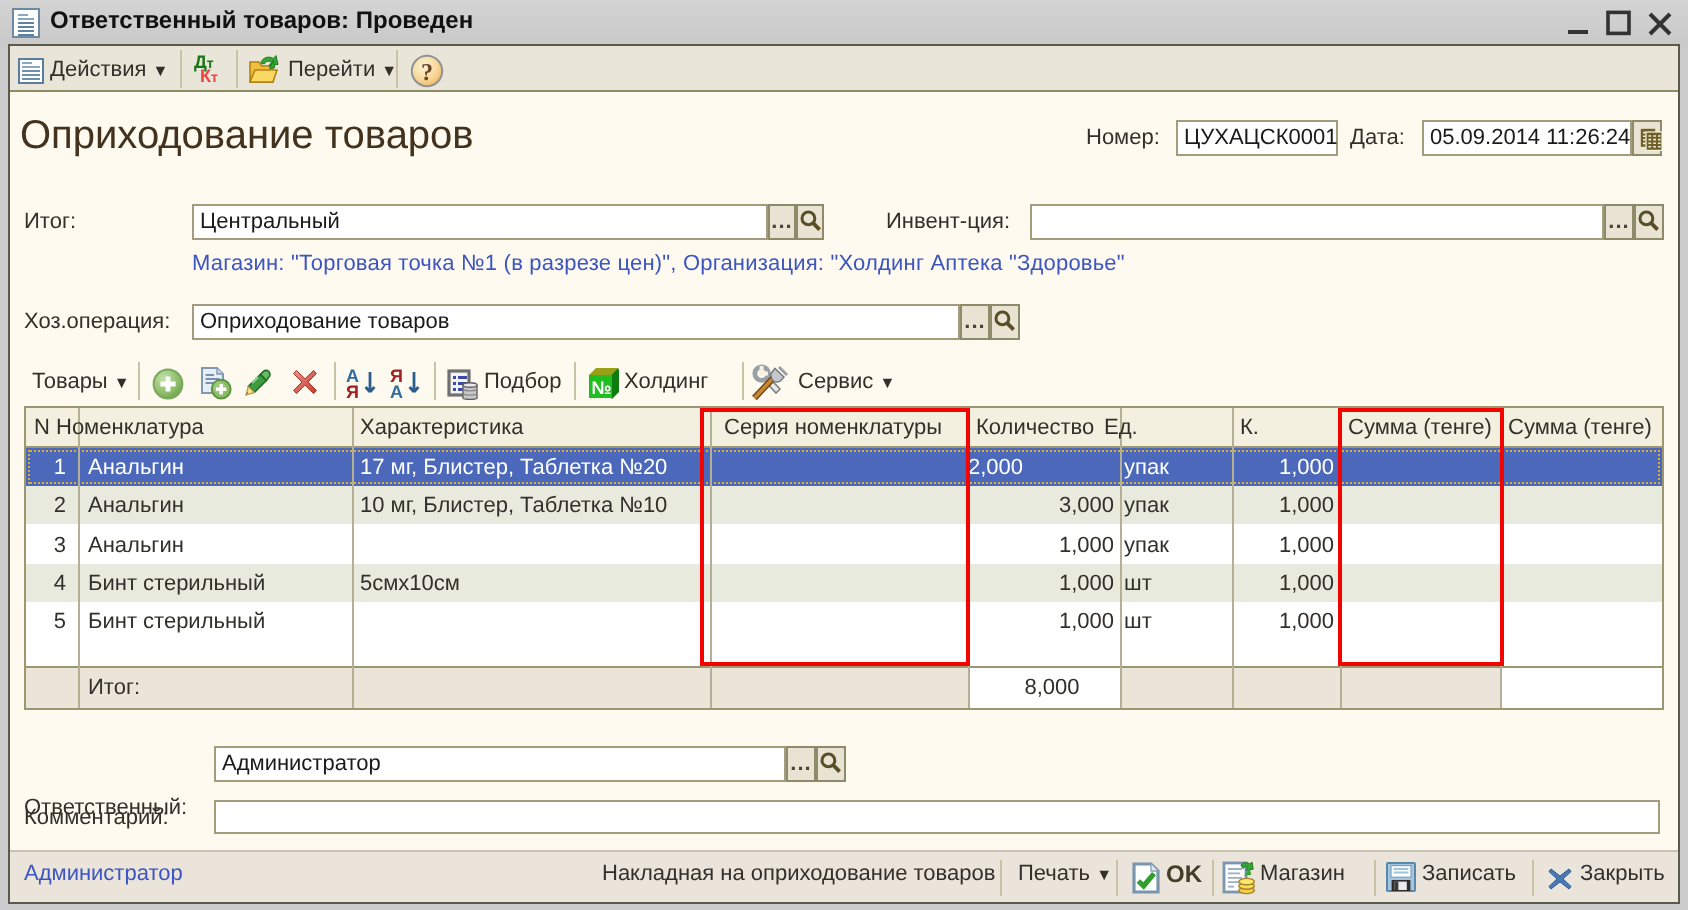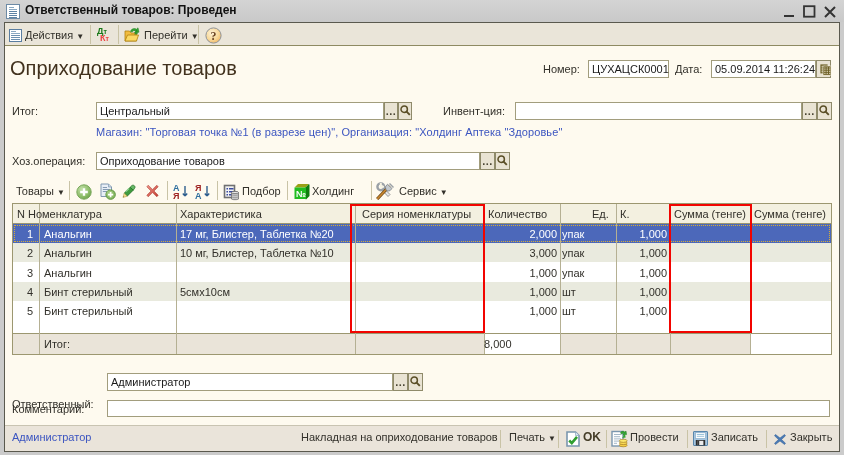--- a/index.html
+++ b/index.html
@@ -218,29 +218,29 @@
 <div class="abs" style="left:750px;top:204px;width:1px;height:150px;background:#b5b093"></div>
 
 <div class="abs" style="left:485px;top:334px;width:75px;height:20px;background:#fff"></div>
 <div class="abs" style="left:751px;top:334px;width:80px;height:20px;background:#fff"></div>
 
 <div class="lbl" style="left:17px;top:208px">N</div>
 <div class="lbl" style="left:28px;top:208px">Номенклатура</div>
 <div class="lbl" style="left:180px;top:208px">Характеристика</div>
 <div class="lbl" style="left:362px;top:208px">Серия номенклатуры</div>
 <div class="lbl" style="left:488px;top:208px">Количество</div>
-<div class="lbl" style="left:592px;top:208px">Ед.</div>
+<div class="lbl" style="left:552px;top:208px">Ед.</div>
 <div class="lbl" style="left:620px;top:208px">К.</div>
 <div class="lbl" style="left:674px;top:208px">Сумма (тенге)</div>
 <div class="lbl" style="left:754px;top:208px">Сумма (тенге)</div>
 
 <div class="lbl" style="left:0;top:228px;width:33px;text-align:right;color:#fff">1</div>
 <div class="lbl" style="left:44px;top:228px;color:#fff">Анальгин</div>
 <div class="lbl" style="left:180px;top:228px;color:#fff">17 мг, Блистер, Таблетка №20</div>
-<div class="abs lbl" style="left:484px;top:228px;width:73px;text-align:right;color:#fff">2,000</div>
+<div class="abs lbl" style="left:484px;top:228px;width:73px;color:#fff">2,000</div>
 <div class="lbl" style="left:562px;top:228px;color:#fff">упак</div>
 <div class="abs lbl" style="left:594px;top:228px;width:73px;text-align:right;color:#fff">1,000</div>
 <div class="abs lbl" style="left:0;top:247px;width:33px;text-align:right">2</div>
 <div class="lbl" style="left:44px;top:247px">Анальгин</div>
 <div class="lbl" style="left:180px;top:247px">10 мг, Блистер, Таблетка №10</div>
 <div class="abs lbl" style="left:484px;top:247px;width:73px;text-align:right">3,000</div>
 <div class="lbl" style="left:562px;top:247px">упак</div>
 <div class="abs lbl" style="left:594px;top:247px;width:73px;text-align:right">1,000</div>
 <div class="abs lbl" style="left:0;top:267px;width:33px;text-align:right">3</div>
 <div class="lbl" style="left:44px;top:267px">Анальгин</div>
@@ -253,21 +253,21 @@
 <div class="abs lbl" style="left:484px;top:286px;width:73px;text-align:right">1,000</div>
 <div class="lbl" style="left:562px;top:286px">шт</div>
 <div class="abs lbl" style="left:594px;top:286px;width:73px;text-align:right">1,000</div>
 <div class="abs lbl" style="left:0;top:305px;width:33px;text-align:right">5</div>
 <div class="lbl" style="left:44px;top:305px">Бинт стерильный</div>
 <div class="abs lbl" style="left:484px;top:305px;width:73px;text-align:right">1,000</div>
 <div class="lbl" style="left:562px;top:305px">шт</div>
 <div class="abs lbl" style="left:594px;top:305px;width:73px;text-align:right">1,000</div>
 
 <div class="lbl" style="left:44px;top:338px">Итог:</div>
-<div class="abs lbl" style="left:484px;top:338px;width:84px;text-align:left">8,000</div>
+<div class="abs lbl" style="left:484px;top:338px;width:84px;text-align:center">8,000</div>
 
 <div class="abs" style="left:350px;top:204px;width:135px;height:129px;border:2.5px solid #f20400"></div>
 <div class="abs" style="left:669px;top:204px;width:83px;height:129px;border:2.5px solid #f20400"></div>
 
 <div class="lbl" style="left:12px;top:398px">Ответственный:</div>
 <div class="inp" style="left:107px;top:373px;width:286px;height:18px"></div>
 <div class="inptext" style="left:111px;top:376px">Администратор</div>
 <div class="btn3" style="left:393px;top:373px;width:15px;height:18px;line-height:16px">...</div>
 <div class="btn3" style="left:408px;top:373px;width:15px;height:18px"></div>
 <svg class="icon" style="left:410px;top:376px" width="11" height="11" viewBox="0 0 11 11">
@@ -293,21 +293,21 @@
 <div class="vsep" style="left:606px;top:430px;height:18px"></div>
 <svg class="icon" style="left:611px;top:430px" width="18" height="18" viewBox="0 0 18 18">
     <rect x="1" y="1.5" width="11" height="14.5" fill="#fdfdfd" stroke="#7a96ae" stroke-width="1.4"></rect>
     <path d="M3 4.5 H10 M3 6.7 H9 M3 8.9 H10 M3 11.1 H9 M3 13.3 H6" stroke="#9ab0c2" stroke-width="0.9"></path>
     <path d="M9.5 2.6 C10.3 1.2 12.8 0.9 13.9 2 L15 1 L15.6 4.6 L11.9 5 L13 3.8 C12.2 3.1 10.9 3.2 10.5 4.3 Z" fill="#35a535" stroke="#1d7a1d" stroke-width="0.5"></path>
     <path d="M13.4 2.4 L14.7 7.4 L11.2 7.9 L12.3 6.3 Z" fill="#35a535"></path>
     <ellipse cx="12.3" cy="15.2" rx="3.9" ry="1.6" fill="#f6cf44" stroke="#a8812a" stroke-width="0.7"></ellipse>
     <ellipse cx="12.3" cy="13" rx="3.9" ry="1.6" fill="#f9da55" stroke="#a8812a" stroke-width="0.7"></ellipse>
     <ellipse cx="12.3" cy="10.8" rx="3.9" ry="1.6" fill="#fce76a" stroke="#a8812a" stroke-width="0.7"></ellipse>
   </svg>
-<div class="lbl" style="left:630px;top:431px">Провести</div>
+<div class="lbl" style="left:630px;top:431px">Магазин</div>
 <div class="vsep" style="left:687px;top:430px;height:18px"></div>
 <svg class="icon" style="left:693px;top:431px" width="15" height="15" viewBox="0 0 15 15">
     <rect x="0.5" y="0.5" width="14" height="14" rx="0.5" fill="#a6c6e0" stroke="#5a87ac"></rect>
     <rect x="2.5" y="1.8" width="10" height="5.8" fill="#fff" stroke="#7aa2c0" stroke-width="0.6"></rect>
     <path d="M3.8 3.5 H11.2 M3.8 5.3 H11.2" stroke="#9cc4da" stroke-width="1"></path>
     <path d="M2.8 9 H12.2 V14.5 H2.8 Z" fill="#2e2e2e"></path>
     <rect x="4.2" y="9.8" width="6.2" height="4.2" fill="#ececec"></rect>
     <rect x="4.2" y="9.8" width="2" height="4.2" fill="#3a3a3a"></rect>
   </svg>
 <div class="lbl" style="left:711px;top:431px">Записать</div>

